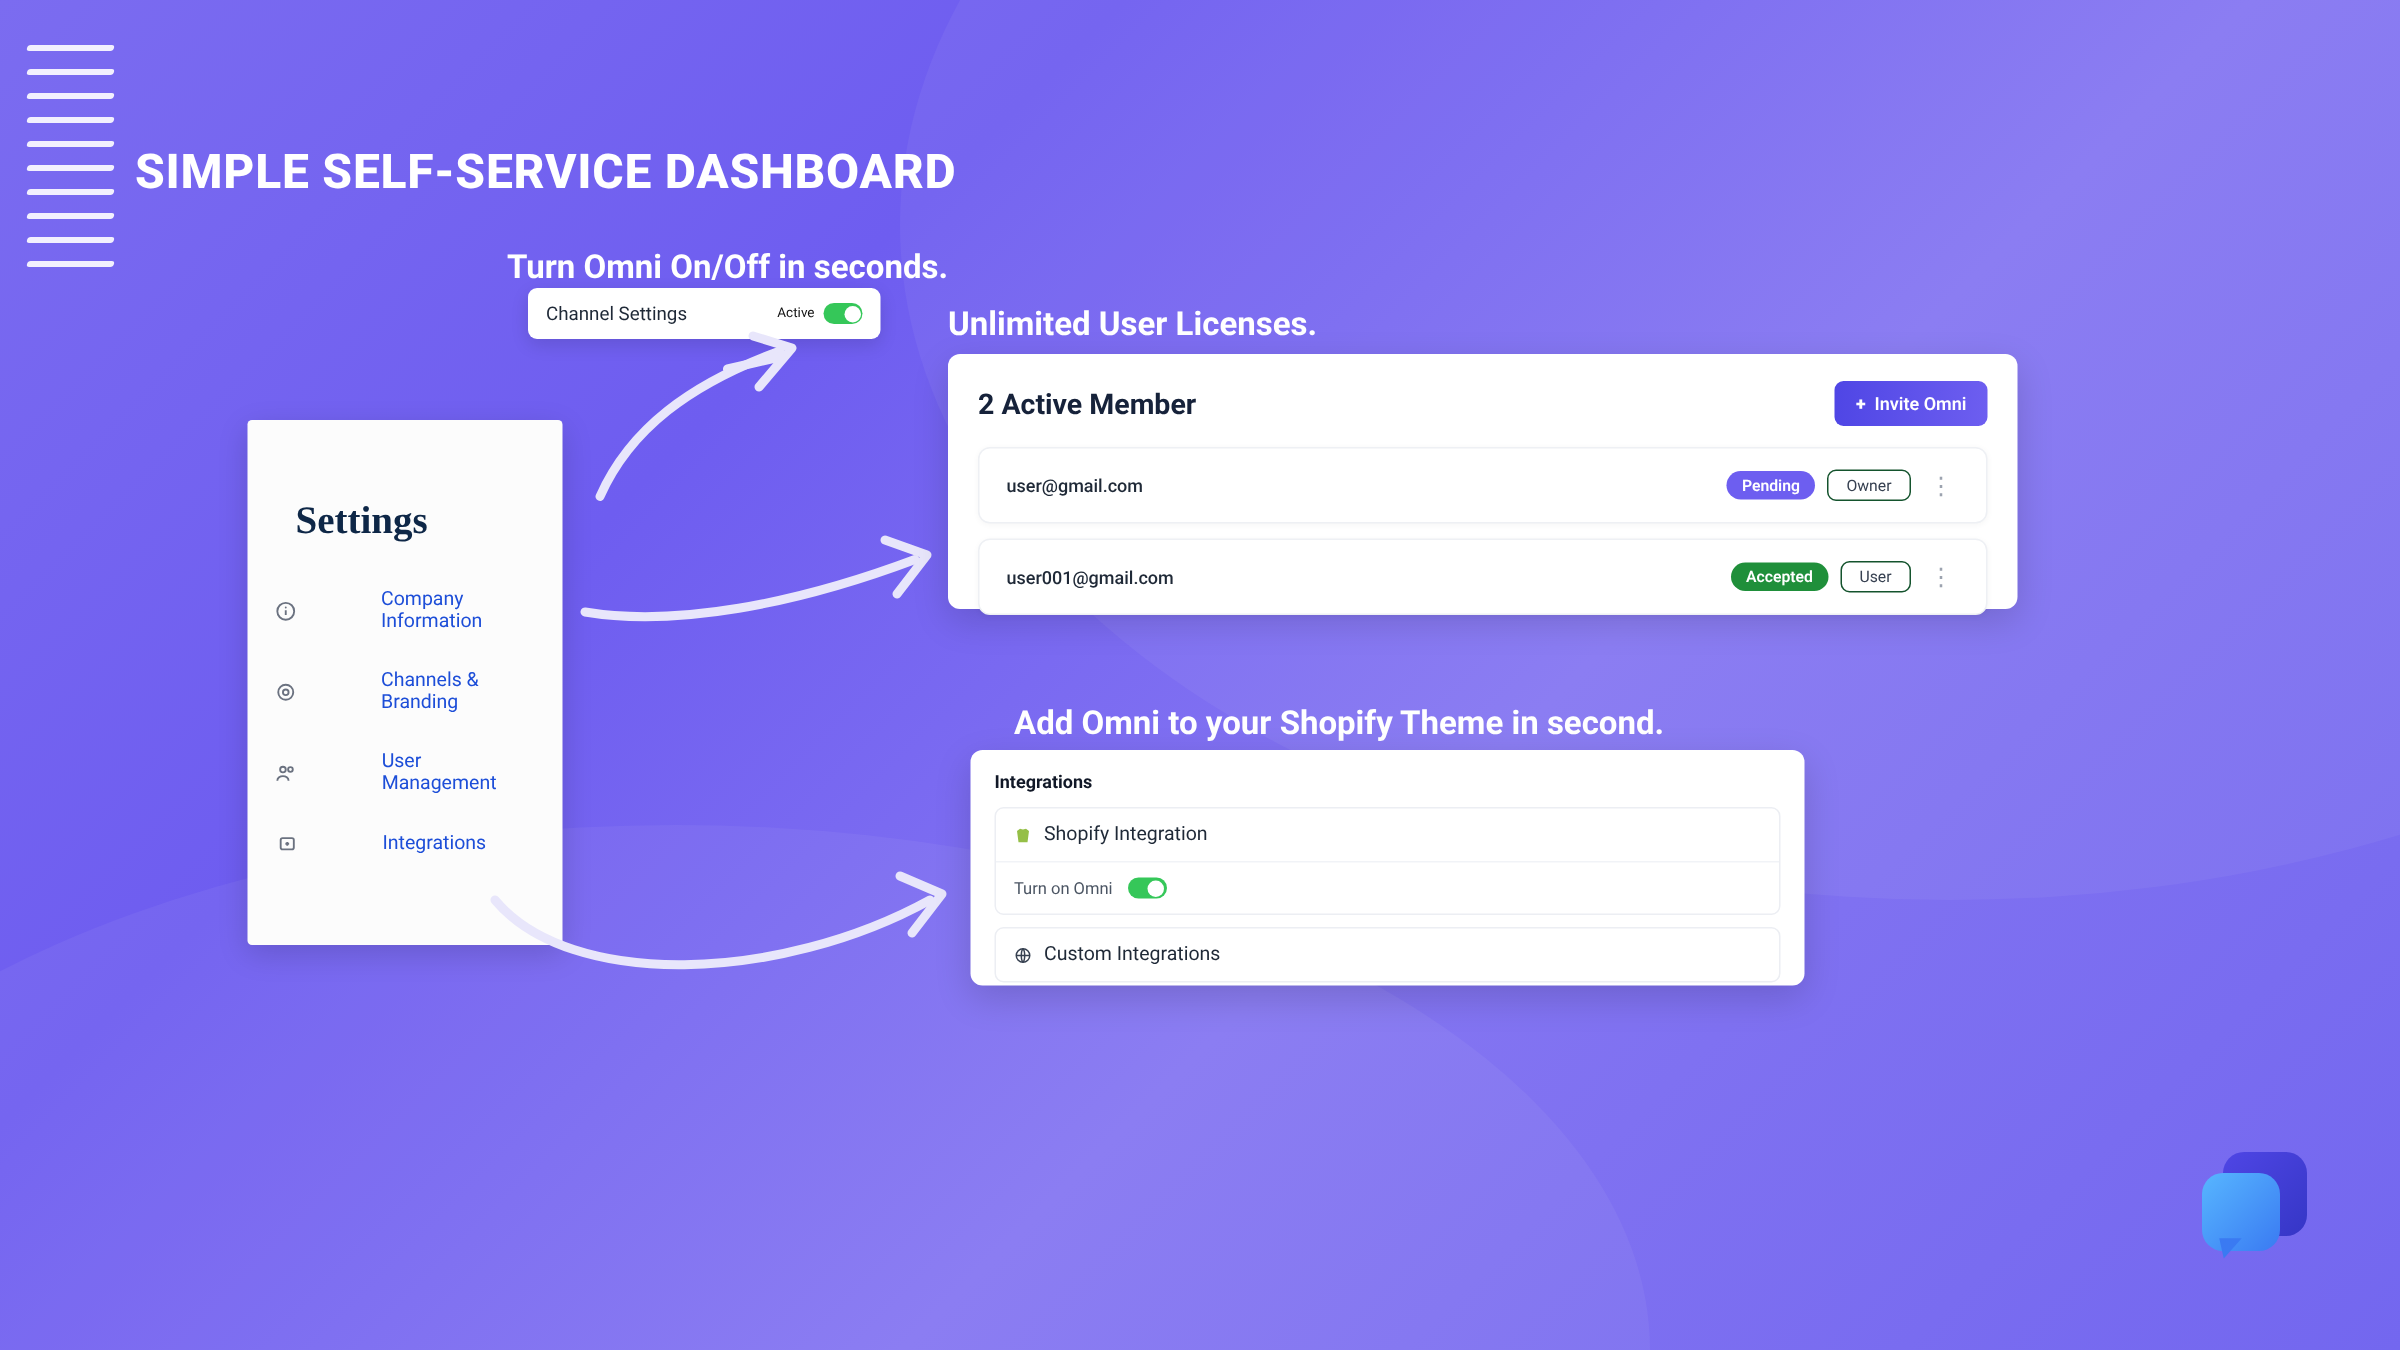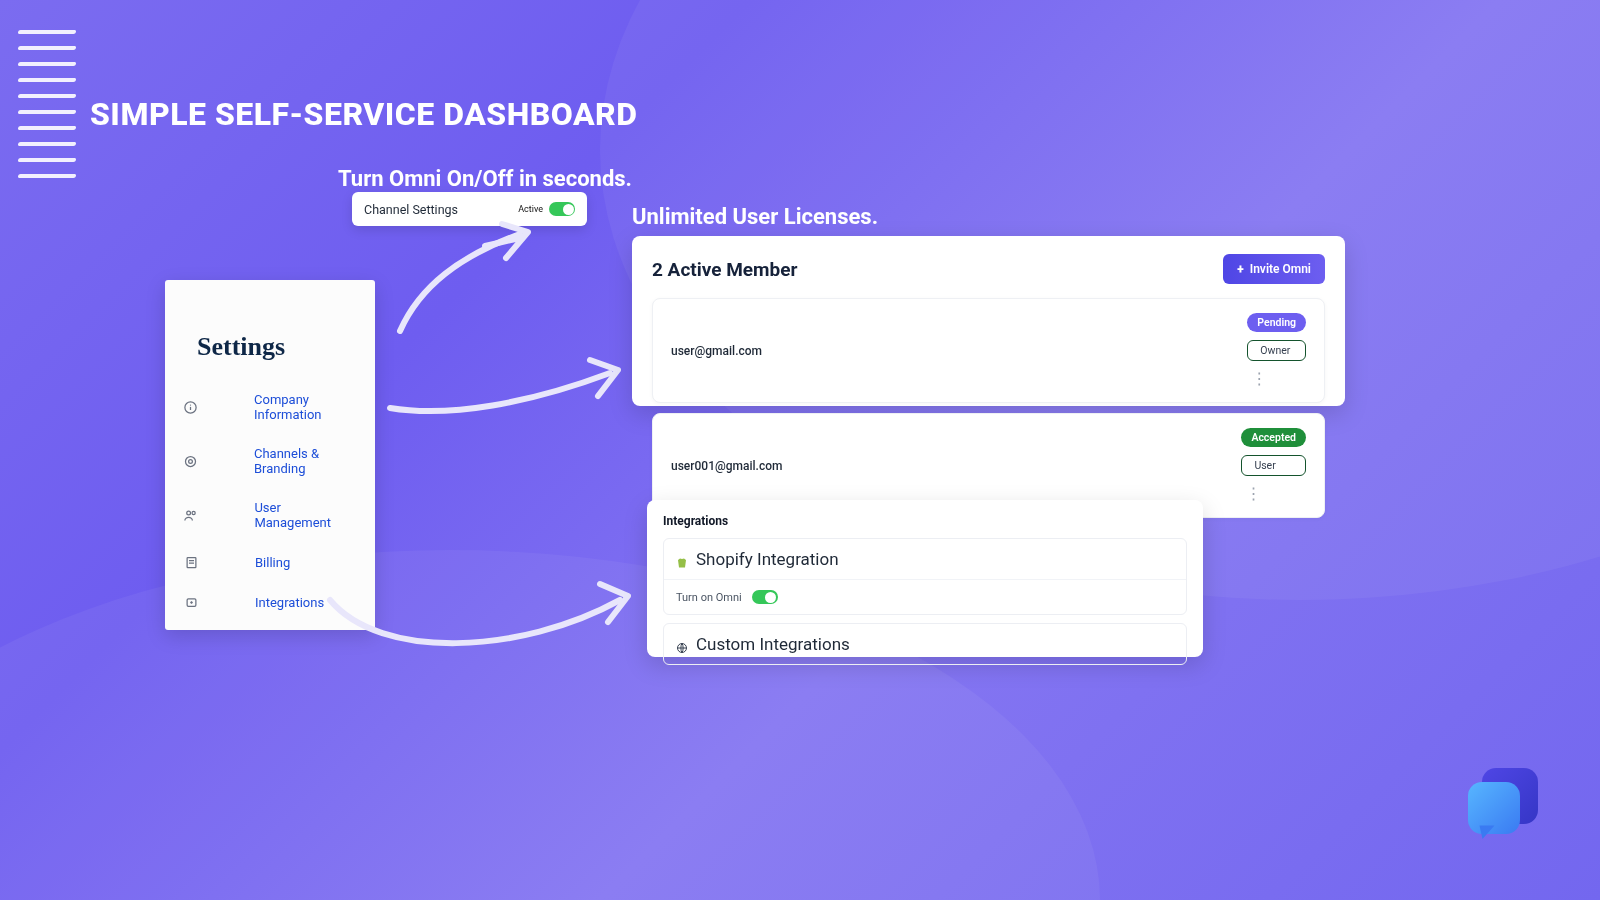--- a/index.html
+++ b/index.html
@@ -67,36 +67,36 @@
     background:linear-gradient(90deg,#4f46e5,#6d5ef0); color:#fff; border:none;
     padding:8px 14px; border-radius:6px; font-size:12px; font-weight:600; cursor:pointer;
     display:inline-flex; align-items:center; gap:6px;
   }
   .user-row {
     background:#fff; border:1px solid #eef0f4; border-radius:8px; padding:14px 18px;
     display:flex; align-items:center; justify-content:space-between; margin-bottom:10px;
     font-size:12px; color:#1f2937; box-shadow:0 1px 4px rgba(0,0,0,0.04);
   }
   .user-row .left { font-weight:500; }
-  .user-row .right { display:flex; gap:8px;flex-direction:column; }
+  .user-row .right { display:flex; align-items:center; gap:8px; }
   .pill { font-size:10.5px; padding:3px 10px; border-radius:999px; font-weight:600; }
   .pill.purple { background:#6d5ef0; color:#fff; }
   .pill.green  { background:#1f8f3a; color:#fff; }
   .role-badge { font-size:10.5px; padding:3px 12px; border:1px solid #14532d; border-radius:6px; color:#374151; background:#fff; }
   .kebab { color:#9ca3af; font-size:16px; padding:0 4px; cursor:pointer; }
 
   
   .integ-panel {
     position:absolute; top:500px; left:647px; width:556px; height:157px;
     background:#fff; border-radius:8px; box-shadow:0 8px 24px rgba(0,0,0,0.15);
     padding:14px 16px 10px;
   }
   .integ-title { font-size:12px; font-weight:700; color:#111827; margin-bottom:10px; }
   .integ-block { border:1px solid #eceef3; border-radius:6px; margin-bottom:8px; }
-  .integ-row { display:flex; align-items:center; gap:8px; padding:10px 12px; font-size:17px; color:#1f2937; }
+  .integ-row { display:flex; align-items:center; gap:8px; padding:10px 12px; font-size:13px; color:#1f2937; }
   .integ-sub { padding:10px 12px; border-top:1px solid #f1f3f7; display:flex; align-items:center; gap:10px; font-size:11px; color:#4b5563; }
 
   
   .arrow { position:absolute; stroke:#e8e6fb; stroke-width:6; fill:none; stroke-linecap:round; stroke-linejoin:round; }
 
   
   .chat-logo { position:absolute; right:60px; bottom:60px; width:72px; height:72px; }
   .chat-sq { position:absolute; border-radius:14px; width:56px; height:56px; }
 
   .ic svg { width:15px; height:15px; display:block; }
@@ -160,30 +160,20 @@
     <span class="ic">
       <svg viewBox="0 0 24 24" fill="none" stroke="currentColor" stroke-width="2">
           <circle cx="9" cy="8" r="3"></circle>
           <path d="M3 20c0-3 3-5 6-5s6 2 6 5"></path>
           <circle cx="17" cy="8" r="2.5"></circle>
         </svg>
     </span>
     <span class="lbl">User Management</span>
   </div>
 
-  <div class="settings-item">
-    <span class="ic">
-      <svg viewBox="0 0 24 24" fill="none" stroke="currentColor" stroke-width="2">
-          <rect x="5" y="4" width="14" height="16" rx="1"></rect>
-          <line x1="8" y1="9" x2="16" y2="9"></line>
-          <line x1="8" y1="13" x2="16" y2="13"></line>
-        </svg>
-    </span>
-    <span class="lbl">Billing</span>
-  </div>
 
 
   <div class="settings-item">
     <span class="ic">
       <svg viewBox="0 0 24 24" fill="none" stroke="currentColor" stroke-width="2">
           <rect x="5" y="6" width="14" height="12" rx="2"></rect>
           <line x1="12" y1="10" x2="12" y2="14"></line>
           <line x1="10" y1="12" x2="14" y2="12"></line>
         </svg>
     </span>

